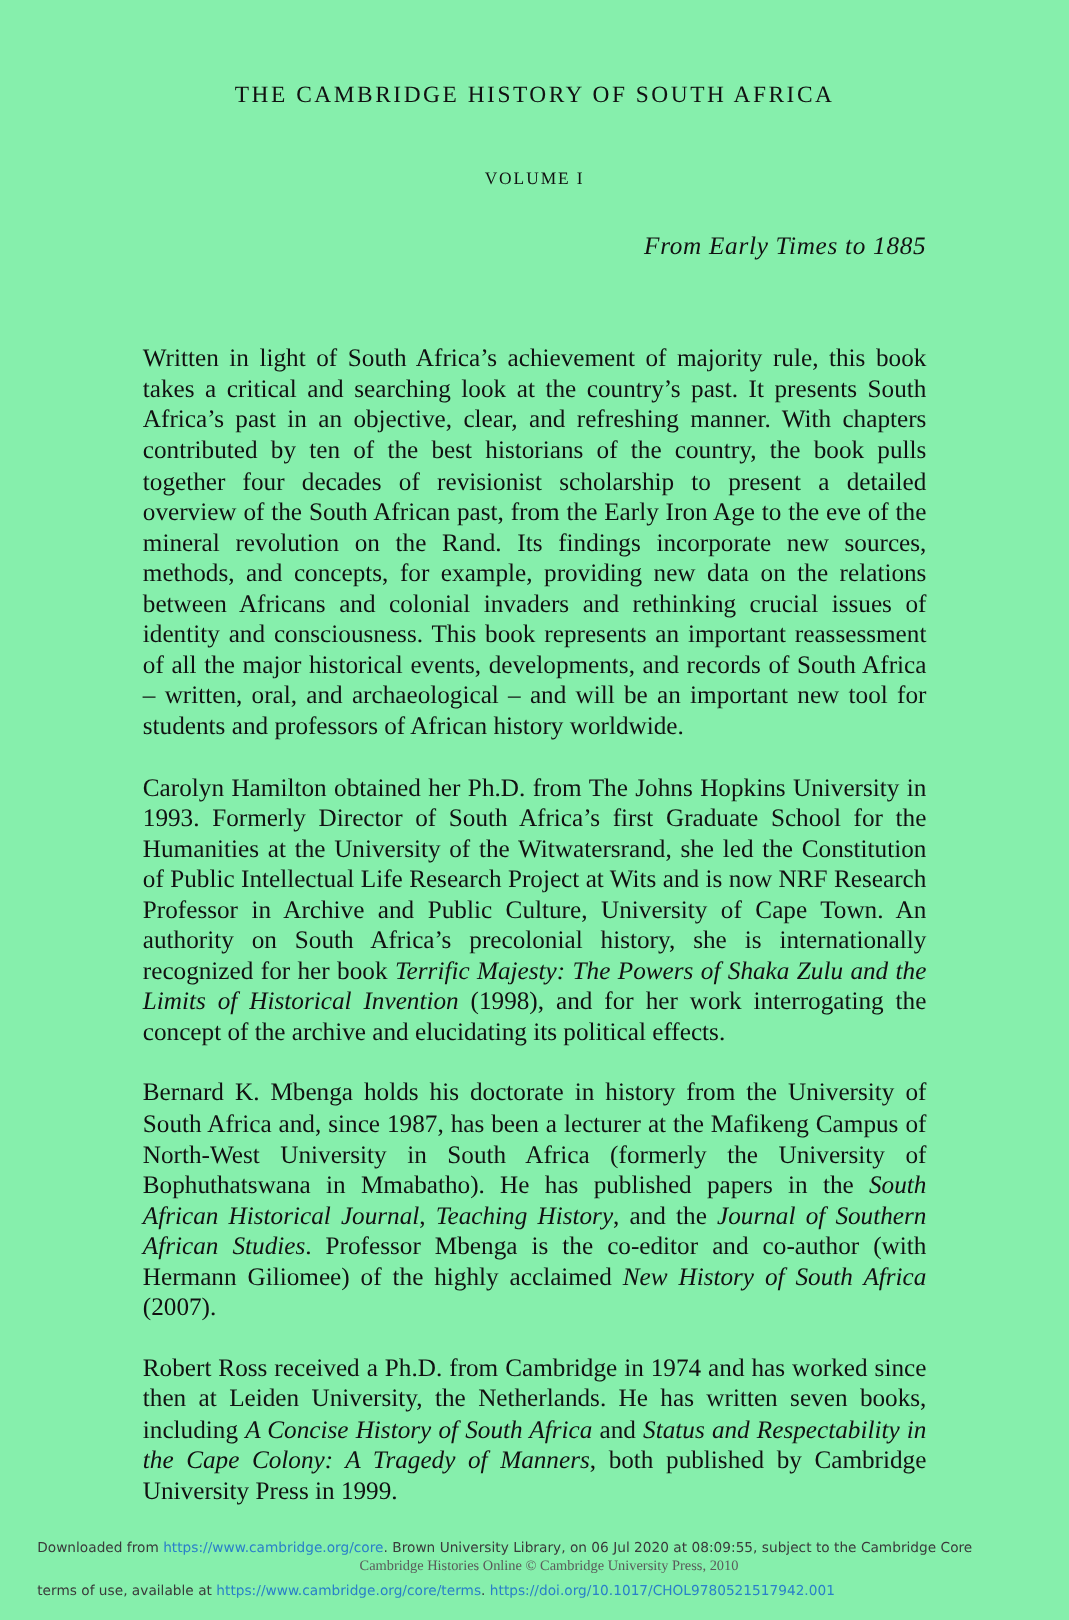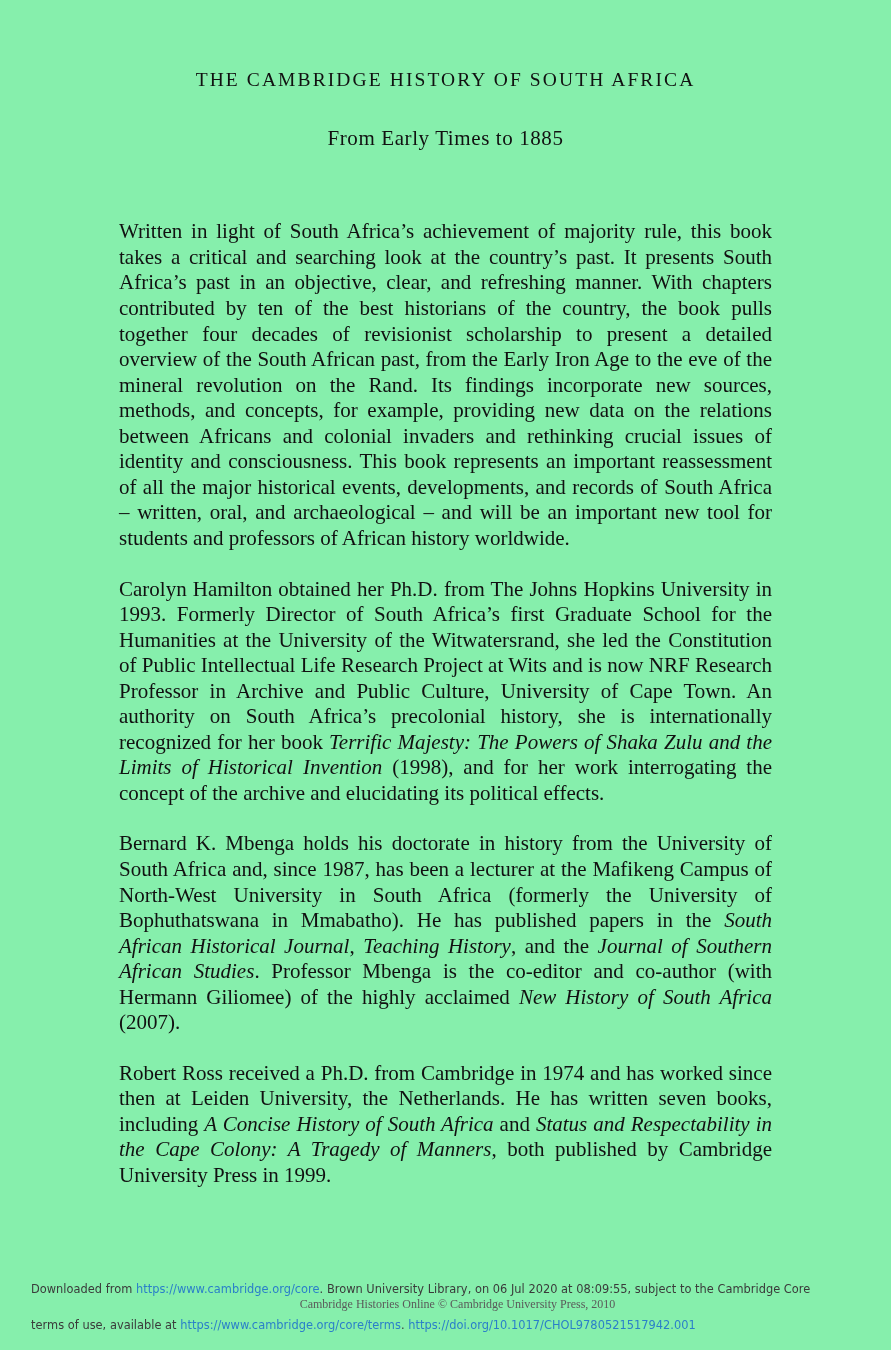--- a/index.html
+++ b/index.html
@@ -34,21 +34,22 @@
   }
   .volume-line {
     margin-top: 50px;
     text-align: center;
     font-size: 14.5px;
     letter-spacing: 1.6px;
     color: #111111;
   }
   .subtitle {
     margin-top: 35px;
-    text-align: center;
+    text-align: right;
+    font-style: italic;
     font-size: 21px;
     letter-spacing: 0.6px;
     color: #111111;
   }
   .body-block {
     margin-top: 68px;
   }
   p.para {
     margin: 0 0 25px 0;
     font-size: 21px;
@@ -103,20 +104,21 @@
 </style>
 </head>
 <body>
 
 <div class="page">
 
   <div class="content">
 
     <div class="book-title">THE CAMBRIDGE HISTORY OF SOUTH AFRICA</div>
 
+    <div class="volume-line">VOLUME I</div>
 
     <div class="subtitle">From Early Times to 1885</div>
 
     <div class="body-block">
 
       <p class="para"><span>Written in light of South Africa’s achievement of majority rule, this book takes a critical and searching look at the country’s past. It presents South Africa’s past in an objective, clear, and refreshing manner. With chapters contributed by ten of the best historians of the country, the book pulls together four decades of revisionist scholarship to present a detailed overview of the South African past, from the Early Iron Age to the eve of the mineral revolution on the Rand. Its findings incorporate new sources, methods, and concepts, for example, providing new data on the relations between Africans and colonial invaders and rethinking crucial issues of identity and consciousness. This book represents an important reassessment of all the major historical events, developments, and records of South Africa – written, oral, and archaeological – and will be an important new tool for students and professors of African history worldwide.</span></p>
 
       <p class="para"><span>Carolyn Hamilton obtained her Ph.D. from The Johns Hopkins University in 1993. Formerly Director of South Africa’s first Graduate School for the Humanities at the University of the Witwatersrand, she led the Constitution of Public Intellectual Life Research Project at Wits and is now NRF Research Professor in Archive and Public Culture, University of Cape Town. An authority on South Africa’s precolonial history, she is internationally recognized for her book </span><i>Terrific Majesty: The Powers of Shaka Zulu and the Limits of Historical Invention</i><span> (1998), and for her work interrogating the concept of the archive and elucidating its political effects.</span></p>
 
       <p class="para"><span>Bernard K. Mbenga holds his doctorate in history from the University of South Africa and, since 1987, has been a lecturer at the Mafikeng Campus of North-West University in South Africa (formerly the University of Bophuthatswana in Mmabatho). He has published papers in the </span><i>South African Historical Journal</i><span>, </span><i>Teaching History</i><span>, and the </span><i>Journal of Southern African Studies</i><span>. Professor Mbenga is the co-editor and co-author (with Hermann Giliomee) of the highly acclaimed </span><i>New History of South Africa</i><span> (2007).</span></p>

